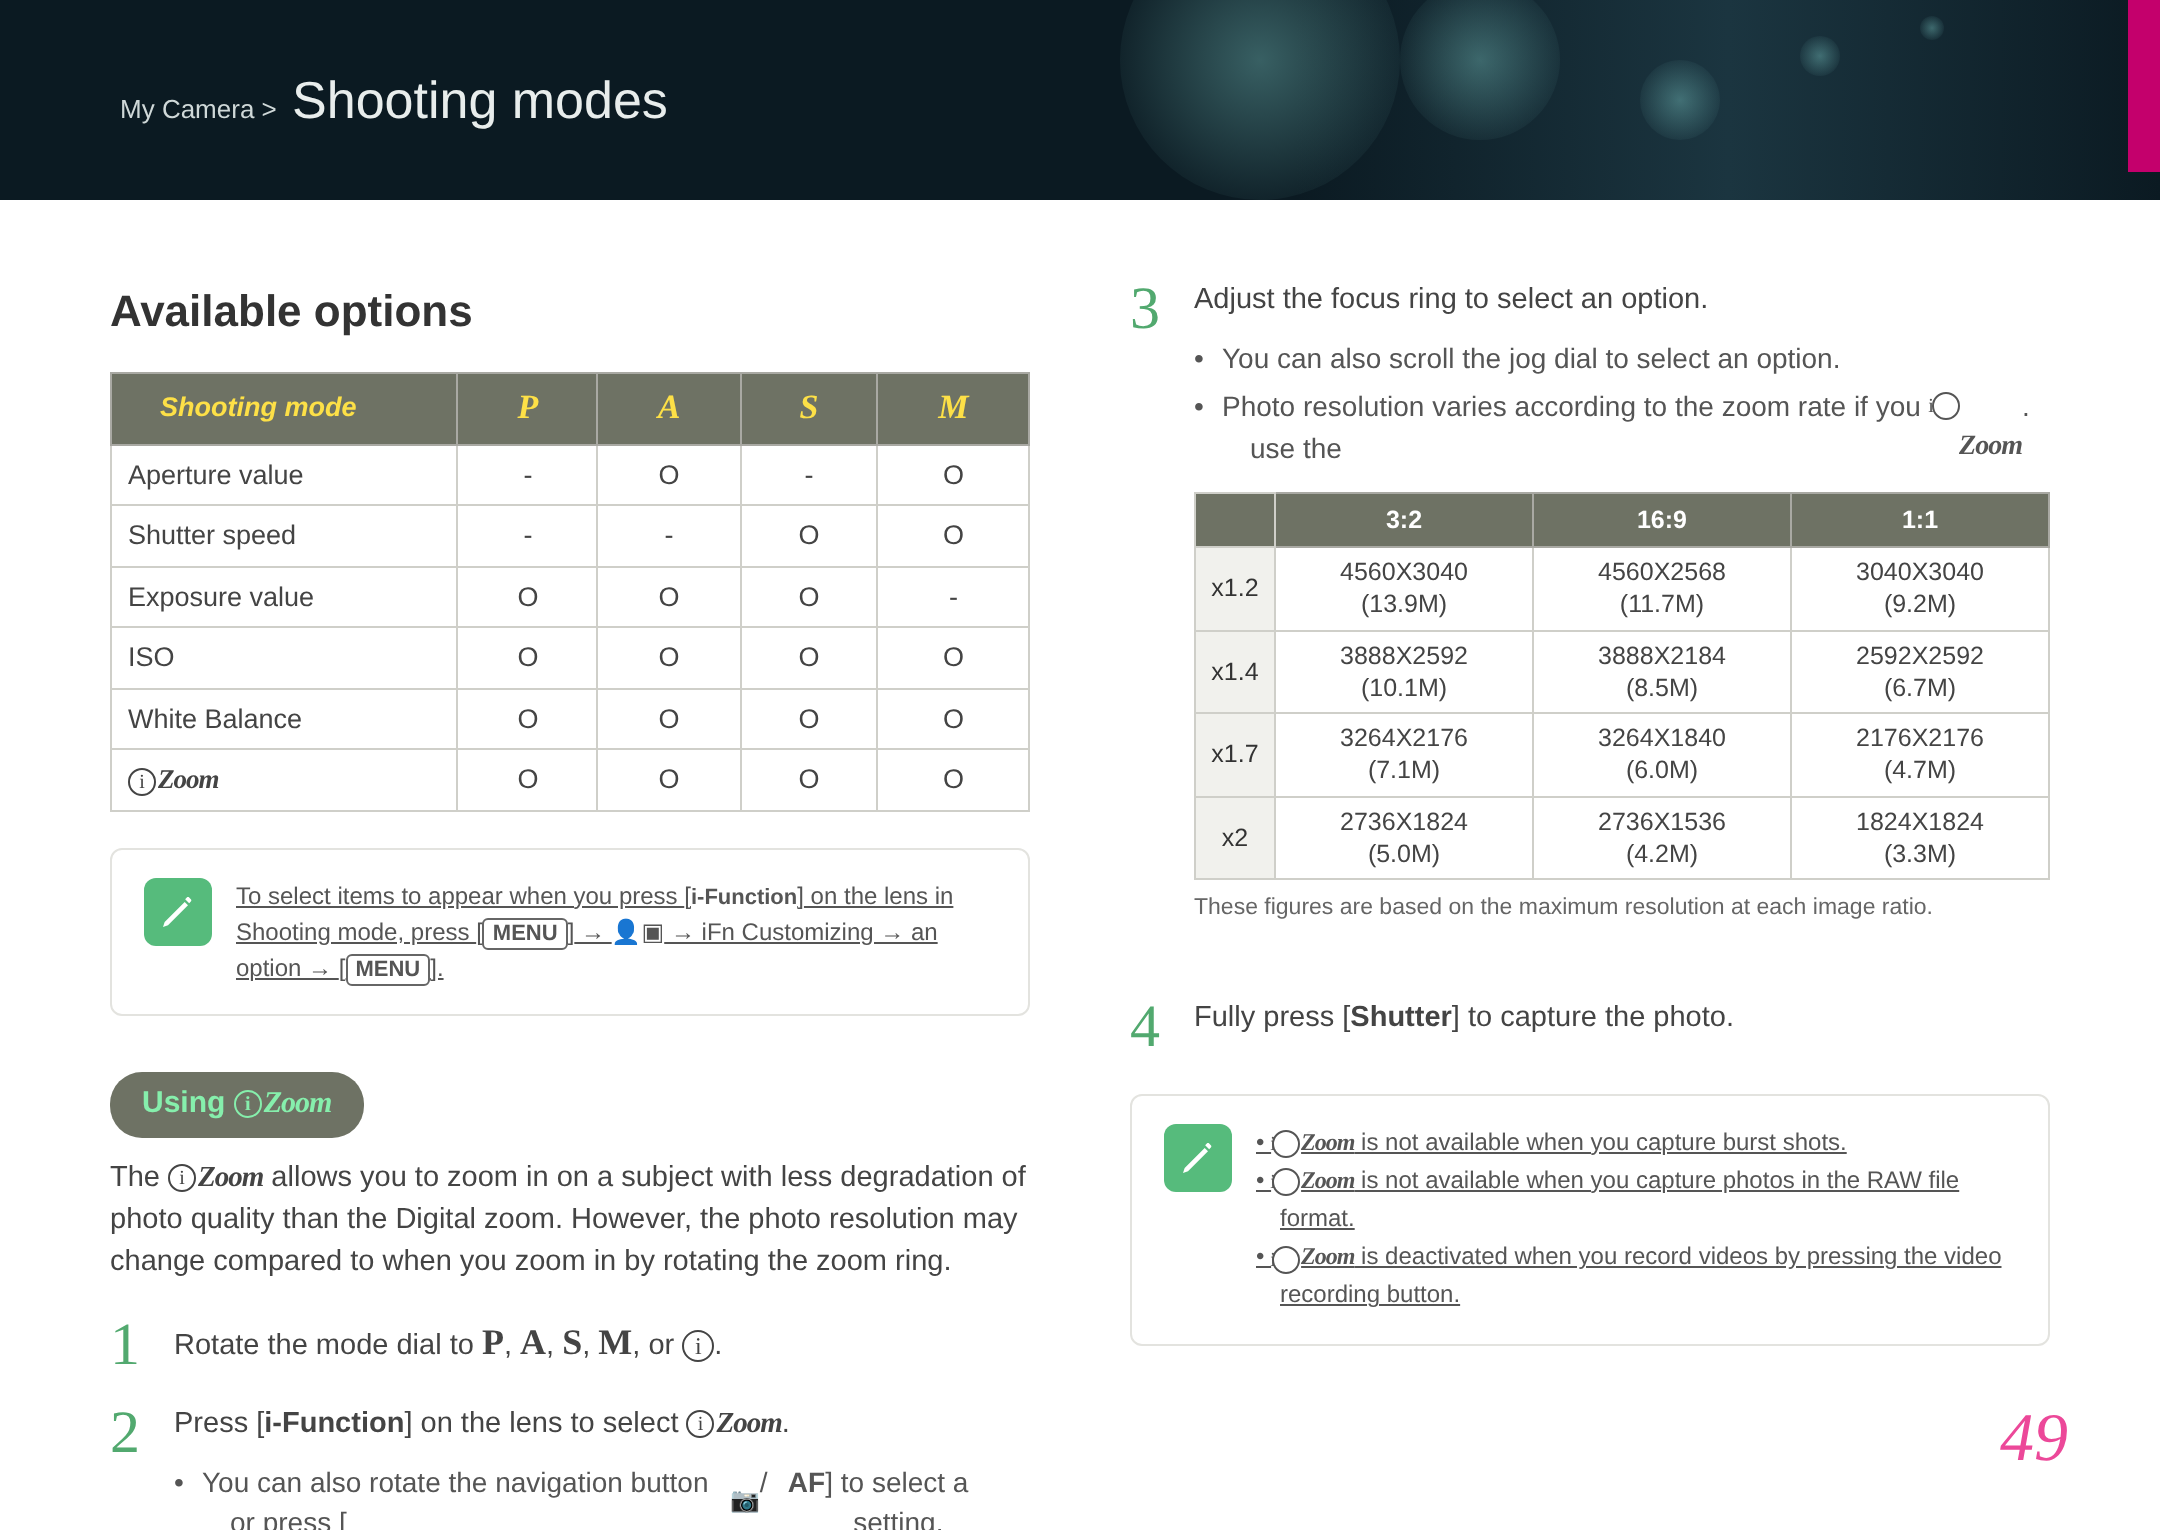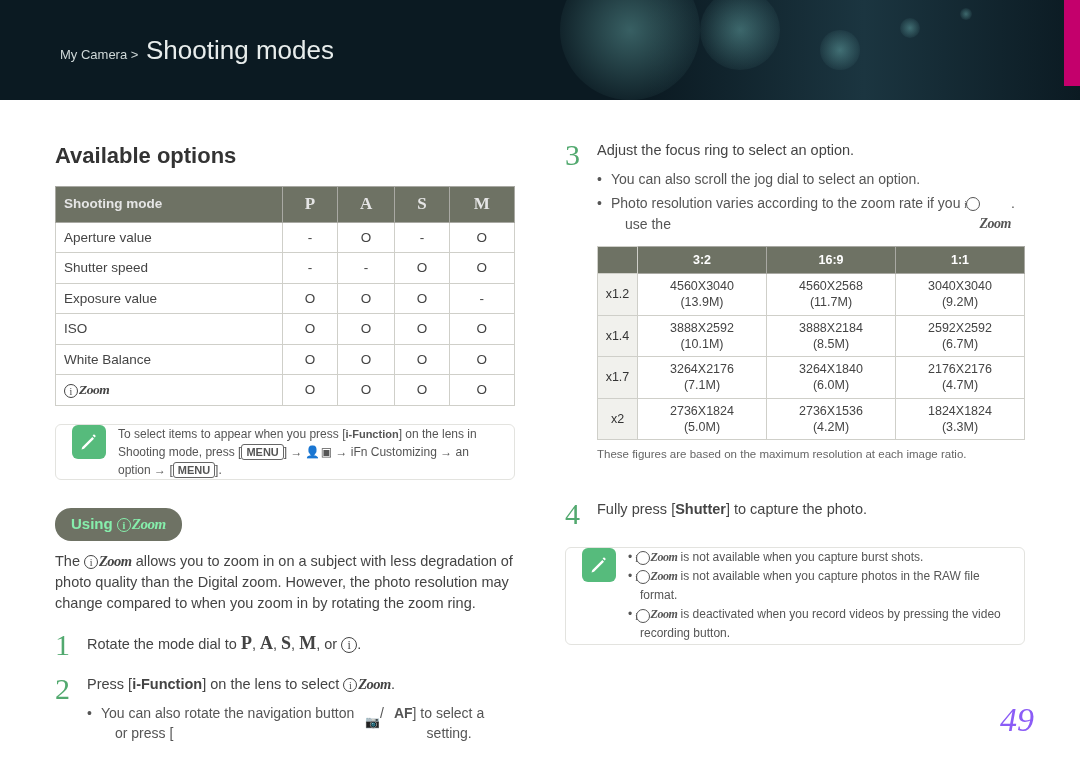--- a/index.html
+++ b/index.html
@@ -56,27 +56,28 @@
     margin-bottom: 14px;
   }
   table.opts {
     width: 100%;
     border-collapse: collapse;
     font-size: 13.5px;
     margin-bottom: 18px;
   }
   table.opts th {
     background: #6e7264;
-    color: #e5e5e5;
+    color: #fde047;
     font-weight: 600;
     text-align: center;
-    padding: 5px 8px;
+    padding: 5px 24px;
     border: 1px solid #a9a9a3;
     font-family: "Times New Roman", serif;
     font-size: 17px;
+    font-style: italic;
   }
   table.opts th:first-child {
     text-align: left;
     font-family: Arial, Helvetica, sans-serif;
     font-size: 13.5px;
     font-weight: 600;
   }
   table.opts td {
     border: 1px solid #cfcfc9;
     padding: 5px 8px;
@@ -87,25 +88,26 @@
     font-family: "Times New Roman", serif;
     font-style: italic;
   }
   .izoom .i { font-style: normal; display:inline-block; width:14px; height:14px; border:1px solid currentColor; border-radius:50%; text-align:center; font-size:10px; line-height:13px; vertical-align:middle; margin-right:1px;}
   .izoom .z { font-weight: bold; font-style: italic; letter-spacing: -0.5px;}
   .note {
     display: flex;
     gap: 12px;
     border: 1px solid #e3e3df;
     border-radius: 6px;
-    padding: 0 16px;
+    padding: 14px 16px;
     font-size: 12px;
     color: #555;
     line-height: 1.5;
     margin-bottom: 28px;
+    text-decoration: underline;
   }
   .note .pen {
     width: 34px; height: 34px; flex-shrink:0;
     background: #56bb7c;
     border-radius: 6px;
     display:flex; align-items:center; justify-content:center;
   }
   .key {
     border: 1px solid #666;
     border-radius: 3px;
@@ -172,21 +174,21 @@
   }
   table.res th:first-child { background:#6e7264; color:#fff;}
   .caption { font-size: 11.5px; color:#666; margin-bottom: 22px;}
   .page-num {
     position: absolute;
     bottom: 26px;
     right: 46px;
     font-family: "Times New Roman", serif;
     font-style: italic;
     font-size: 34px;
-    color: #8b5cf6;
+    color: #ec4899;
   }
   .af-icon { display:inline-flex; align-items:center; gap:1px; font-size:12px;}
   .person-icon { display:inline-block; font-size:12px;}
 </style>
 </head>
 <body>
 
 <div class="page-header">
   <div class="bokeh" style="width:140px;height:140px;left:560px;top:-40px"></div>
   <div class="bokeh" style="width:80px;height:80px;left:700px;top:-10px"></div>

